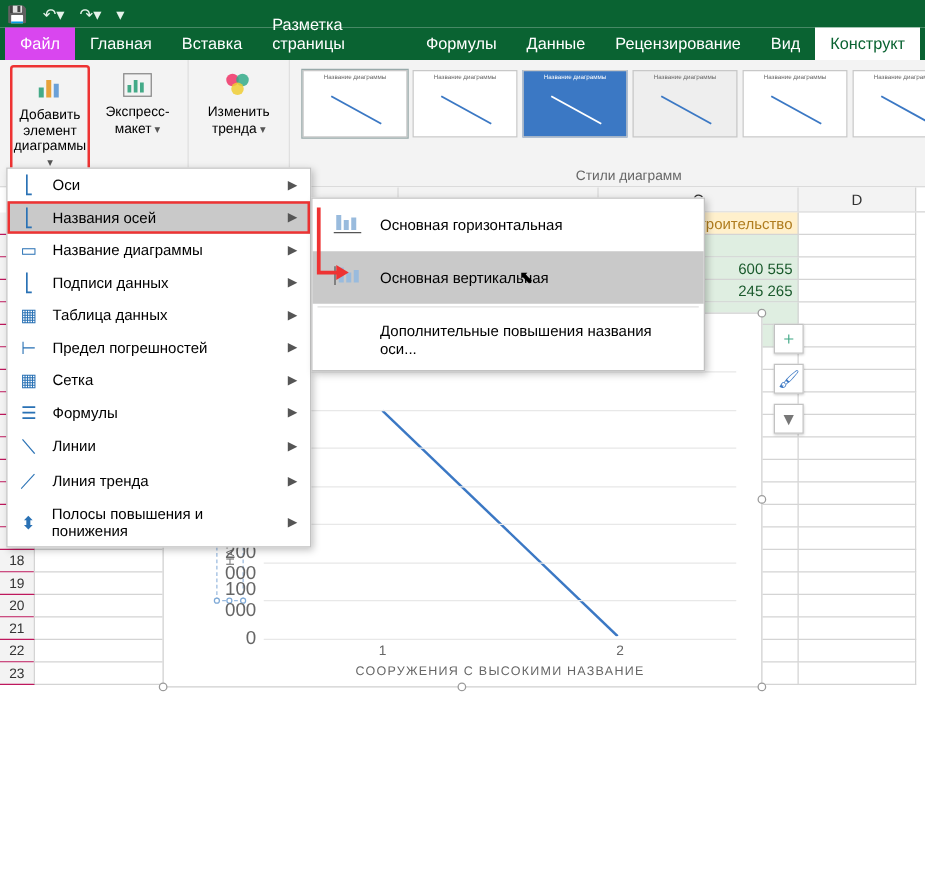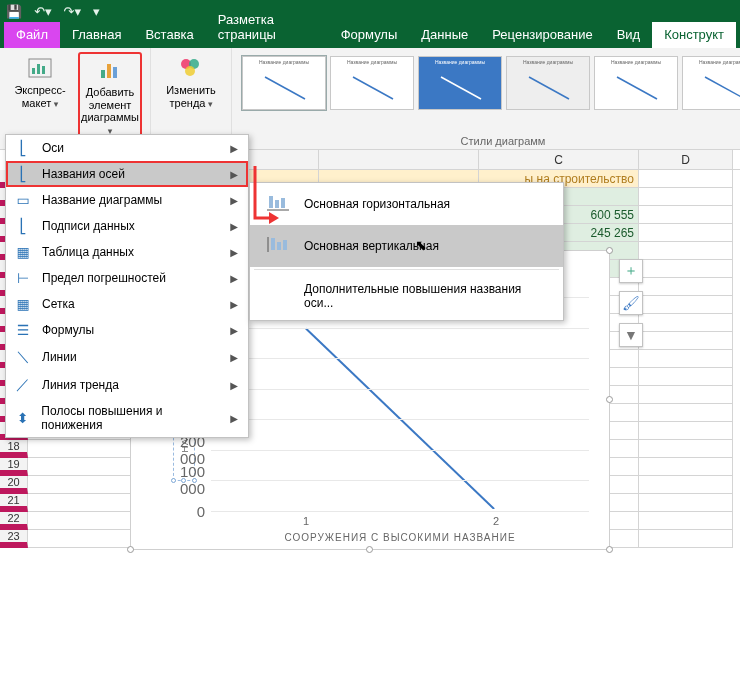--- a/index.html
+++ b/index.html
@@ -92,21 +92,20 @@
   .dd-item .arrow { margin-left: auto; color:#555; font-size:10px; }
   .dd-item.hover { background: #c9c9c9; }
   .dd-item.hl { outline: 2px solid #e33; outline-offset:-2px; }
 
   .submenu {
     position: absolute; left: 249px; top: 158px;
     width: 315px; background: #fff;
     border: 1px solid #c2c2c2;
     box-shadow: 2px 2px 6px rgba(0,0,0,.25);
     z-index: 41;
-    margin-top: 24px;
   }
   .sm-item {
     display: flex; align-items: center; gap: 12px;
     padding: 10px 14px; font-size: 12px; cursor:pointer;
   }
   .sm-item .sicon { width: 28px; height: 22px; display:flex; align-items:center; justify-content:center; }
   .sm-item.hover { background: #c9c9c9; }
   .sm-sep { height:1px; background:#e0e0e0; margin: 2px 4px; }
   .sm-more { padding: 10px 14px 10px 54px; font-size:12px; }
   .cursorptr { position:absolute; font-size:14px; color:#000; }
@@ -118,21 +117,21 @@
     background:#fff; z-index: 1;
   }
   .colheads { display:flex; height:20px; border-bottom:1px solid #d4d4d4; margin-left:28px;}
   .colhead {
     border-right:1px solid #d4d4d4; text-align:center;
     font-size:12px; color:#333; background:#f3f3f3;
     display:flex; align-items:center; justify-content:center;
   }
   .rowhead {
     width:14px; min-width:28px; background:#f3f3f3;
-    border-right:1px solid #d4d4d4; border-bottom:6px solid #be185d;
+    border-right:1px solid #d4d4d4; border-bottom:1px solid #be185d;
     text-align:center; font-size:11px; color:#333;
     display:flex; align-items:center; justify-content:center;
     height:18px;
   }
   .rows { }
   .row { display:flex; height:18px; }
   .cell { border-right:1px solid #d4d4d4; border-bottom:1px solid #d4d4d4;
           padding: 0 4px; font-size:12px; display:flex; align-items:center;
           overflow:hidden; white-space:nowrap; }
   .green { background:#dfeee1; color:#1a5a2c; }
@@ -203,40 +202,40 @@
   <div class="tab">Формулы</div>
   <div class="tab">Данные</div>
   <div class="tab">Рецензирование</div>
   <div class="tab">Вид</div>
   <div class="tab contextual active" style="background:#fff;color:#0a6332">Конструкт</div>
 </div>
 
 <div class="ribbon">
   <div class="group">
     <div class="group-buttons">
+      <div class="bigbtn highlight-add">
+        <div class="ic">
+          <svg width="26" height="24">
+              <rect x="4" y="12" width="4" height="8" fill="#4a8"></rect>
+              <rect x="10" y="6" width="4" height="14" fill="#e8a23a"></rect>
+              <rect x="16" y="9" width="4" height="11" fill="#6aa0d8"></rect>
+            </svg>
+        </div>
+        <div class="lb"><span>Добавить элемент диаграммы</span><span class="caret"></span></div>
+      </div>
       <div class="bigbtn">
         <div class="ic">
           <svg width="26" height="24">
               <rect x="2" y="3" width="22" height="18" fill="none" stroke="#888"></rect>
               <rect x="5" y="12" width="3" height="6" fill="#4a8"></rect>
               <rect x="10" y="8" width="3" height="10" fill="#4a8"></rect>
               <rect x="15" y="10" width="3" height="8" fill="#4a8"></rect>
             </svg>
         </div>
         <div class="lb"><span>Экспресс-макет</span><span class="caret"></span></div>
-      </div>
-      <div class="bigbtn highlight-add">
-        <div class="ic">
-          <svg width="26" height="24">
-              <rect x="4" y="12" width="4" height="8" fill="#4a8"></rect>
-              <rect x="10" y="6" width="4" height="14" fill="#e8a23a"></rect>
-              <rect x="16" y="9" width="4" height="11" fill="#6aa0d8"></rect>
-            </svg>
-        </div>
-        <div class="lb"><span>Добавить элемент диаграммы</span><span class="caret"></span></div>
       </div>
     </div>
     <div class="group-label">&nbsp;</div>
   </div>
   <div class="group">
     <div class="group-buttons">
       <div class="bigbtn">
         <div class="ic">
           <svg width="26" height="24">
               <circle cx="8" cy="8" r="5" fill="#e36" opacity=".85"></circle>

